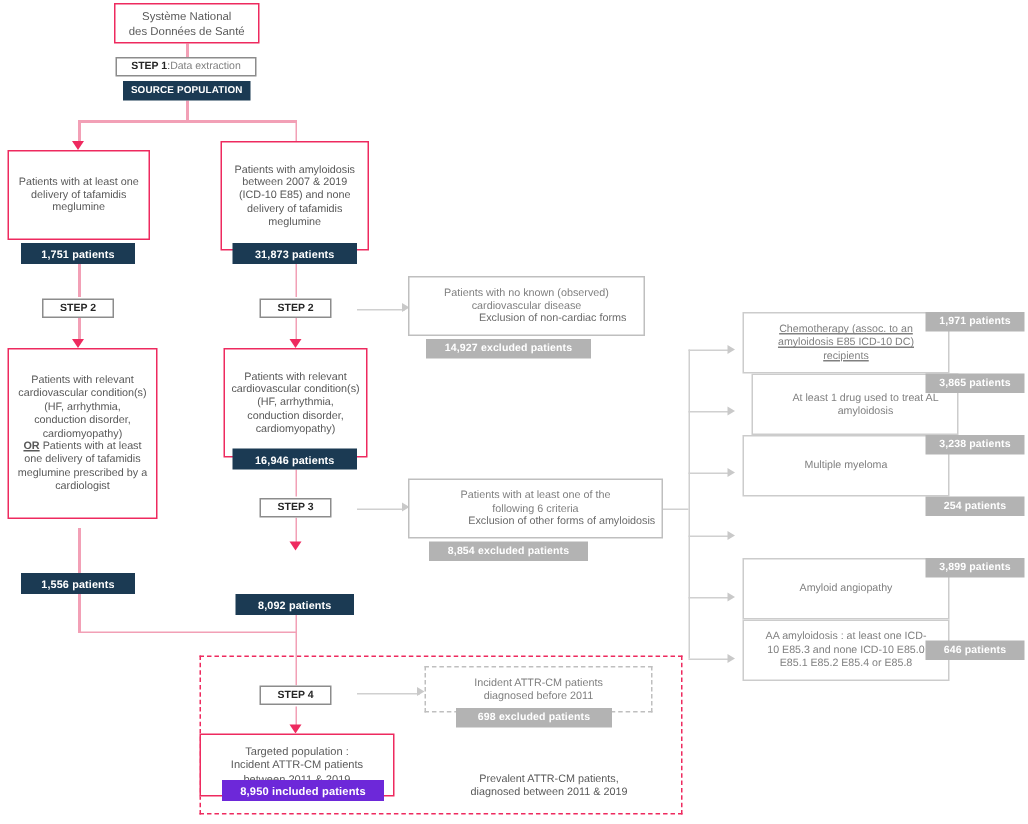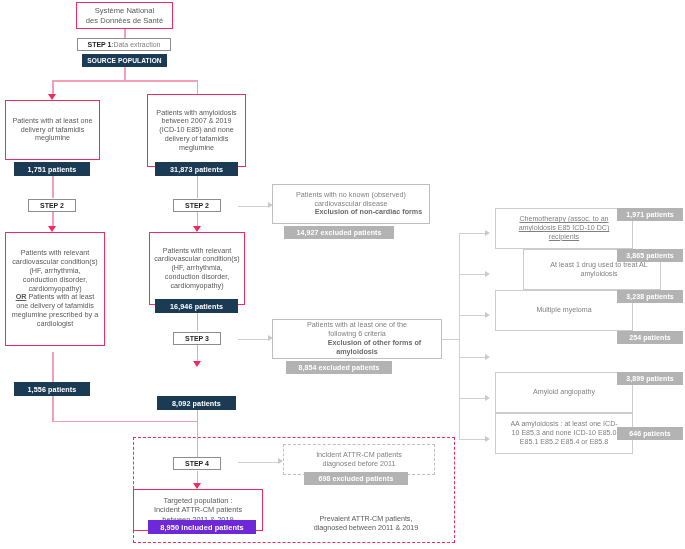--- a/index.html
+++ b/index.html
@@ -95,21 +95,21 @@
     position:absolute;
     box-sizing:border-box;
     border:1px solid #cccccc;
     background:#ffffff;
     display:flex;align-items:center;justify-content:center;
     text-align:center;
     color:#808080;
     line-height:1.25;
   }
   u.orw{text-decoration:underline;font-weight:bold;color:#595959;}
-  .bold{font-weight:bold;color:#6b6b6b;margin-left:35px;}
+  .bold{font-weight:normal;color:#6b6b6b;margin-left:35px;}
 </style>
 </head>
 <body>
 
 <div id="canvas">
 
   <div class="dashbox" style="left:133px;top:437px;width:322px;height:106px;"></div>
 
   <div class="ln v" style="left:124.2px;top:27px;height:11px;"></div>
 
@@ -307,21 +307,21 @@
     <span class="txt">
       <span>Chemotherapy (assoc. to an</span><br>
       <span>amyloidosis E85 ICD-10 DC)</span><br>
       <span>recipients</span>
     </span>
   </div>
   <div class="badge badge-grey" style="left:617px;top:208px;width:66px;height:13px;font-size:7px;">
     <span>1,971 patients</span>
   </div>
 
-  <div class="crit" style="left:523px;top:249px;width:138px;height:41px;font-size:7.1px;padding-left:14px;">
+  <div class="crit" style="left:501px;top:249px;width:138px;height:41px;font-size:7.1px;padding-left:14px;">
     <span class="txt">
       <span>At least 1 drug used to treat AL</span><br>
       <span>amyloidosis</span>
     </span>
   </div>
   <div class="badge badge-grey" style="left:617px;top:249px;width:66px;height:13px;font-size:7px;">
     <span>3,865 patients</span>
   </div>
 
   <div class="crit" style="left:495px;top:290px;width:138px;height:41px;font-size:7.1px;">

